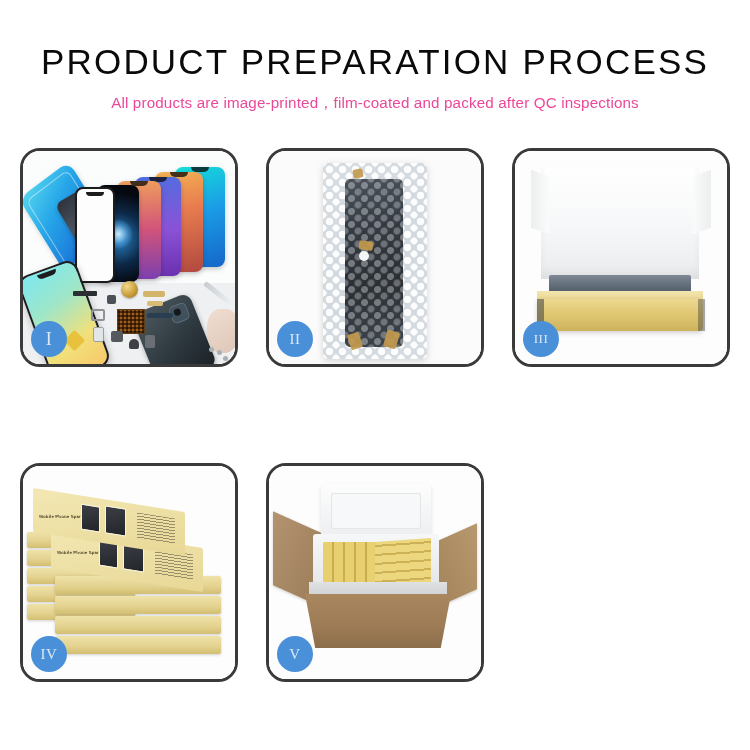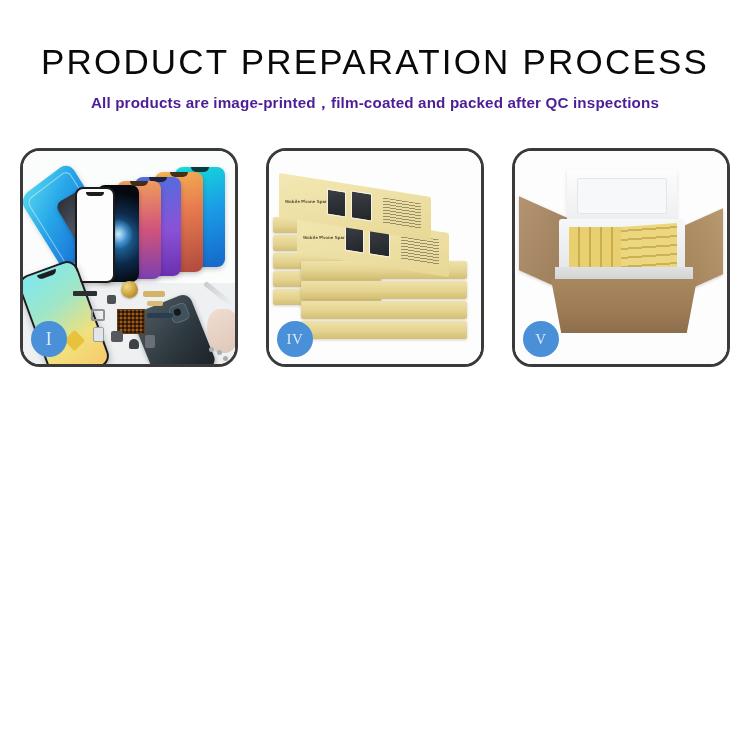--- a/index.html
+++ b/index.html
@@ -22,23 +22,23 @@
     letter-spacing:2.2px;
     color:#0a0a0a;
     line-height:44px;
     white-space:nowrap;
     font-family:"Liberation Sans", sans-serif;
   }
 
   .subtitle {
     margin-top:9px;
     font-size:15.2px;
-    font-weight:700;
+    font-weight:400;
     letter-spacing:0.15px;
-    color:#4c1d95;
+    color:#ec4899;
     line-height:20px;
     white-space:nowrap;
   }
 
   
   .grid {
     position:absolute;
     left:20px; top:148px;
     width:710px; height:540px;
     display:grid;
@@ -445,21 +445,49 @@
         <div class="hand"></div>
         <div class="screws">
           <i style="left:0;top:0"></i>
             <i style="left:8px;top:3px"></i>
             <i style="left:14px;top:9px"></i>
         </div>
       </div>
       <div class="badge">I</div>
     </div>
 
-
+    <div class="panel">
+      <div class="panel-stage">
+        <div class="p2-bg"></div>
+        <div class="bubble-bag">
+          <span class="bag-dark"></span>
+          <span class="white-dot"></span>
+          <span class="tape t1"></span>
+          <span class="tape t2"></span>
+          <span class="tape t3"></span>
+          <span class="tape t4"></span>
+        </div>
+      </div>
+      <div class="badge sm">II</div>
+    </div>
+
+    <div class="panel">
+      <div class="panel-stage">
+        <div class="p3-bg"></div>
+        <div class="lid-back"></div>
+        <div class="lid-fold-l"></div>
+        <div class="lid-fold-r"></div>
+        <div class="box-inner-fill"></div>
+        <div class="box-lip"></div>
+        <div class="box-front"></div>
+        <div class="box-edge-l"></div>
+        <div class="box-edge-r"></div>
+      </div>
+      <div class="badge xs">III</div>
+    </div>
 
     <div class="panel">
       <div class="panel-stage">
         <div class="p4-bg"></div>
         <div class="stack">
 
           <div class="kbox" style="left:0;top:52px;width:108px;height:16px;"></div>
           <div class="kbox" style="left:0;top:70px;width:108px;height:16px;"></div>
           <div class="kbox" style="left:0;top:88px;width:108px;height:16px;"></div>
           <div class="kbox" style="left:0;top:106px;width:108px;height:16px;"></div>

